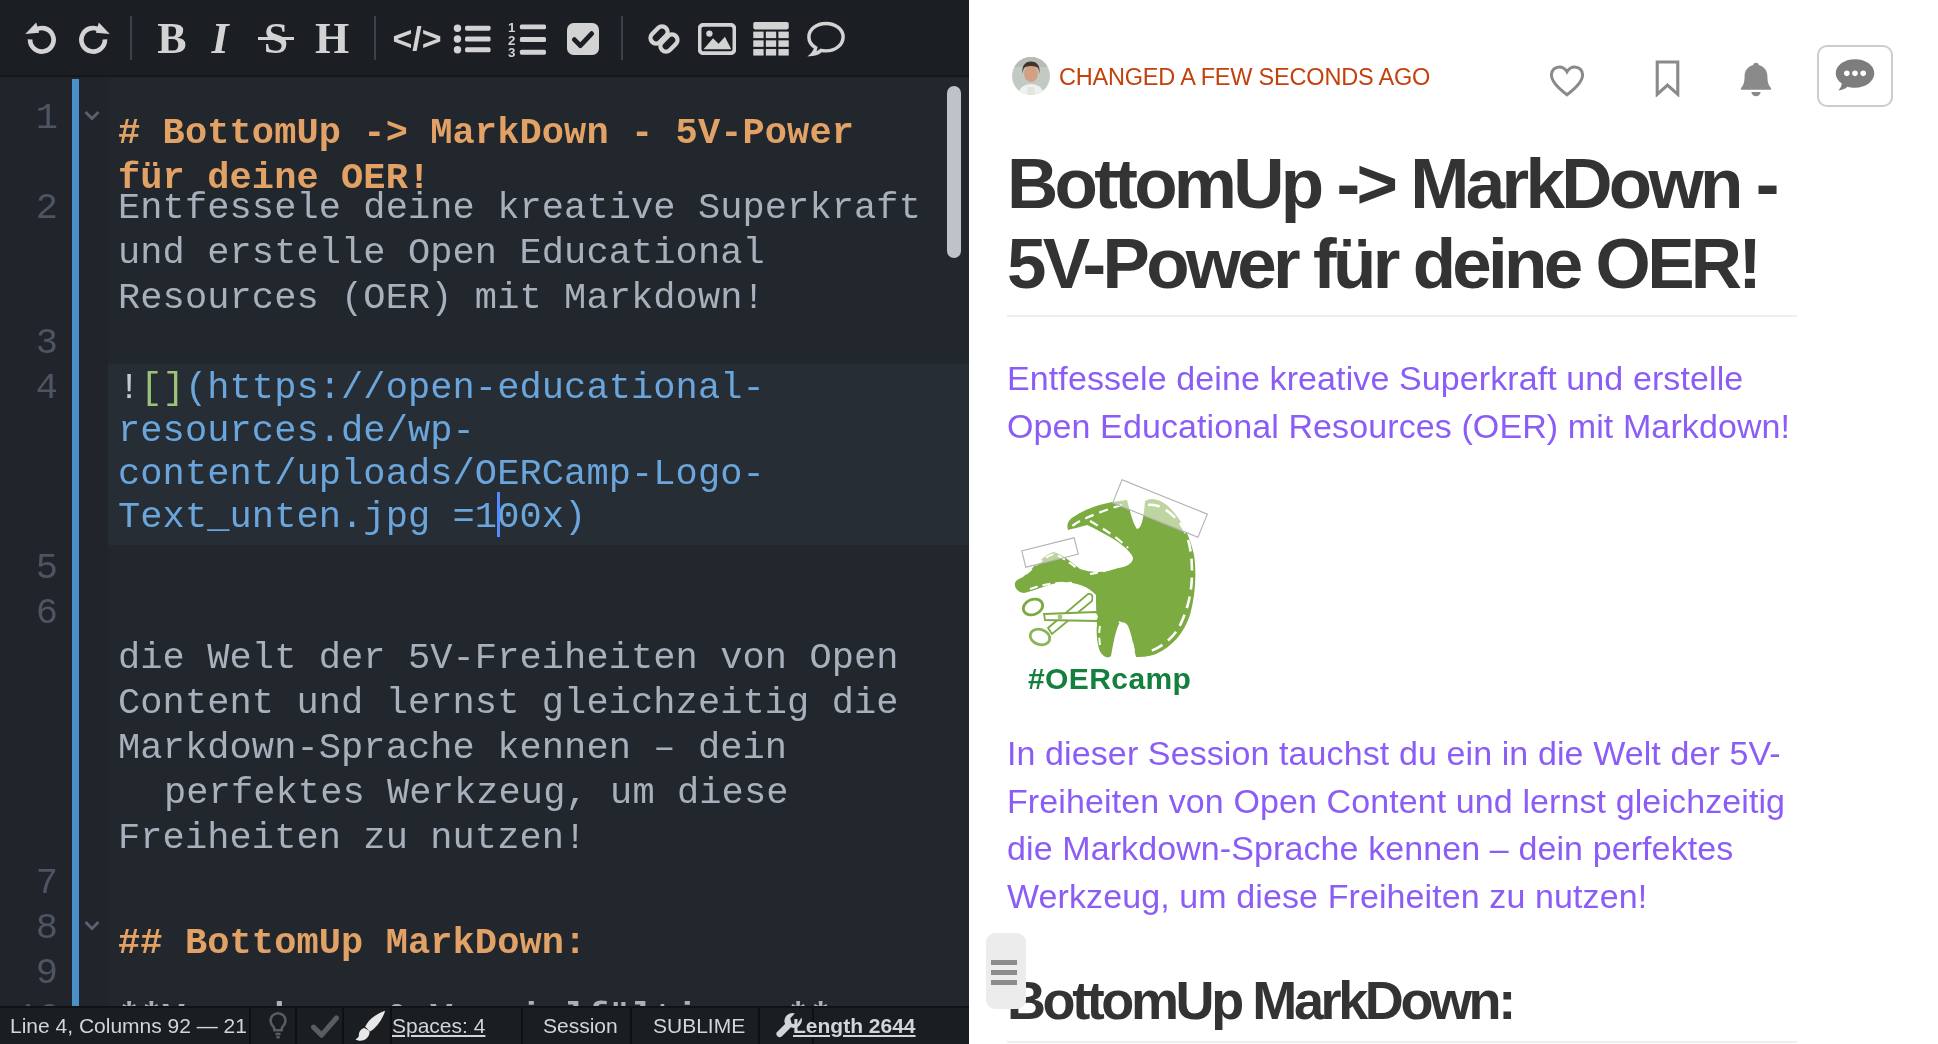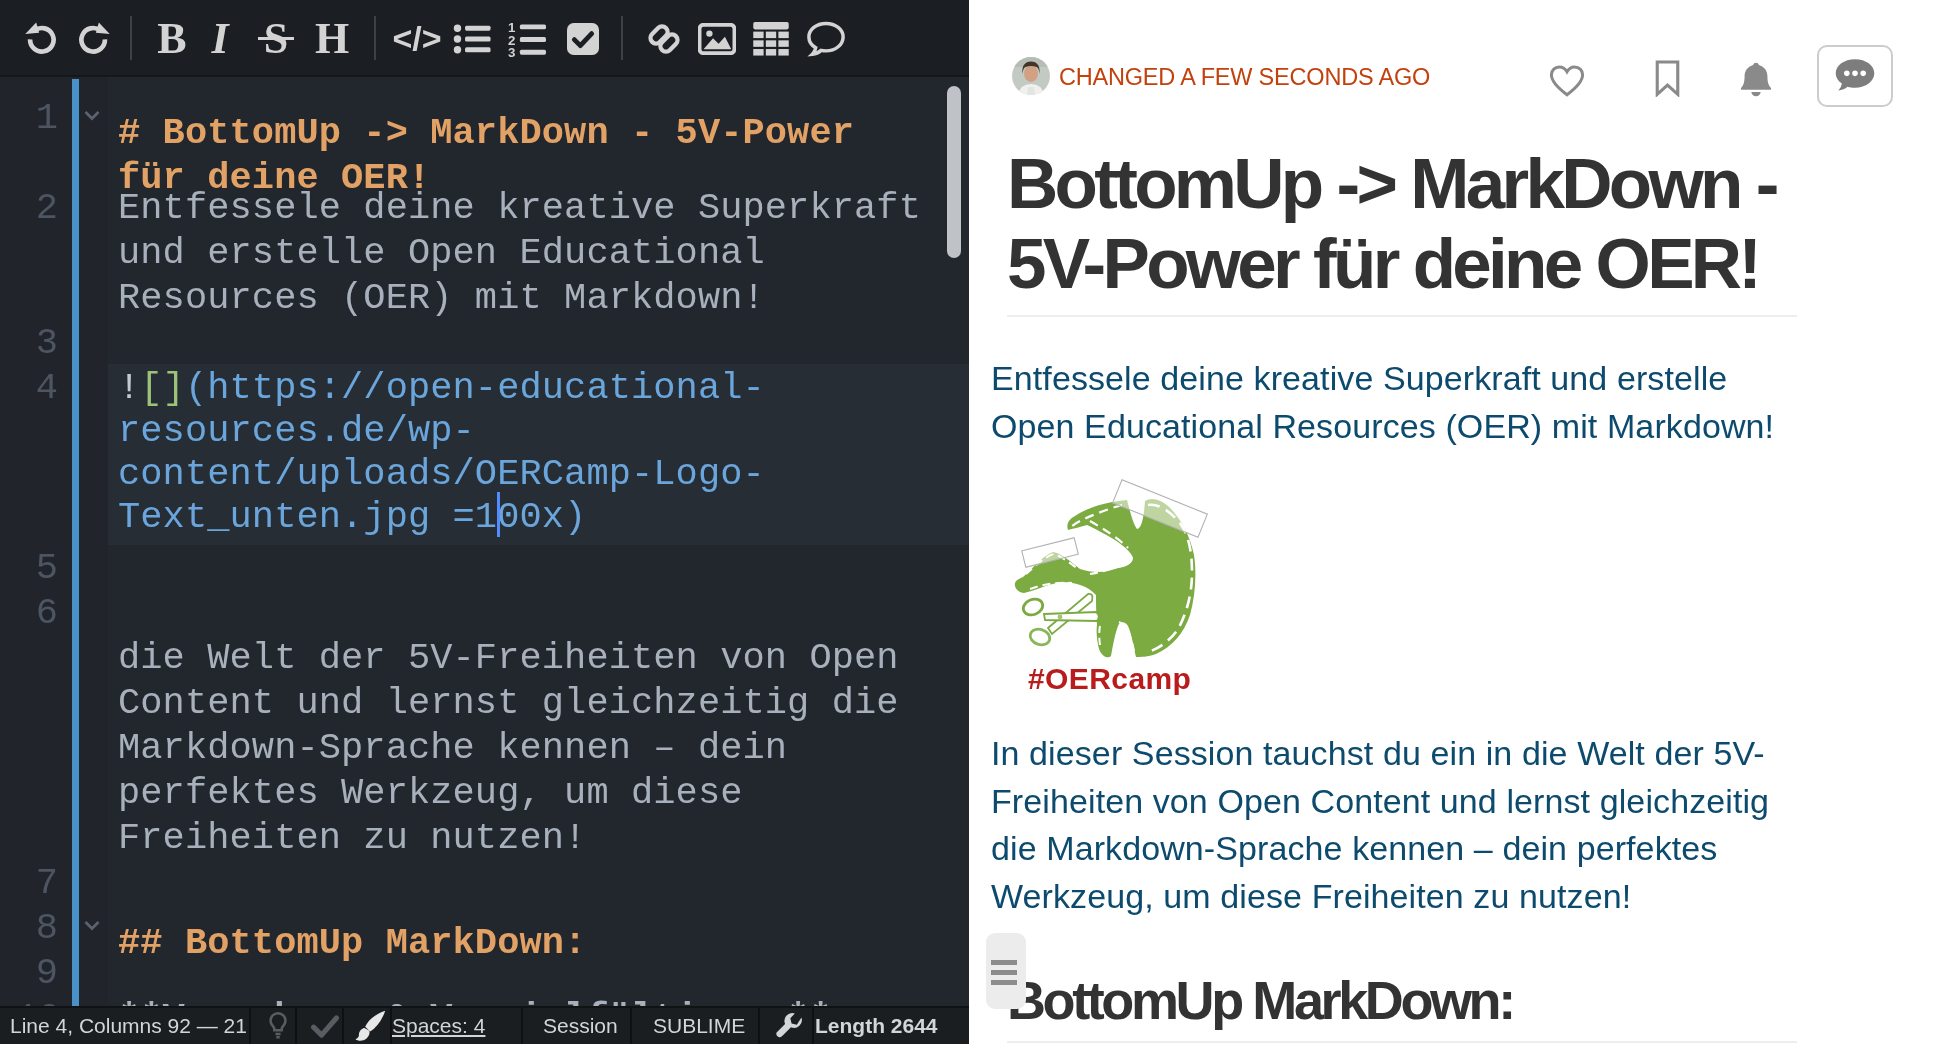--- a/index.html
+++ b/index.html
@@ -25,21 +25,21 @@
   .sbitem { position:absolute; top:0; height:36px; line-height:36px; }
   .ssep { position:absolute; top:0; width:2px; height:36px; background:#0e1012; }
   
   #preview { position:absolute; left:969px; top:0; width:969px; height:1044px; background:#fff; }
   #avatar { position:absolute; left:43px; top:57px; width:38px; height:38px; border-radius:50%; overflow:hidden; }
   #changed { position:absolute; left:90px; top:64px; white-space:nowrap; font-size:23.5px; color:#c2410c; letter-spacing:-0.2px; }
   .hicon { position:absolute; color:#898989; }
   #cmtbtn { position:absolute; left:848px; top:45px; width:76px; height:62px; border:2px solid #cccccc; border-radius:10px; background:#fff; display:flex; align-items:center; justify-content:center; }
   #h1t { position:absolute; left:38px; top:144px; width:880px; font-size:71px; line-height:80px; font-weight:bold; color:#333; letter-spacing:-3.7px; }
   #hr1 { position:absolute; left:38px; top:315px; width:790px; height:2px; background:#eeeeee; }
-  .para { position:absolute; left:22px; font-size:34px; line-height:47.7px; color:#0c4a6e; letter-spacing:0.1px; }
+  .para { position:absolute; left:38px; font-size:34px; line-height:47.7px; color:#8b5cf6; letter-spacing:0.1px; }
   #logo { position:absolute; left:31px; top:475px; }
   #h2t { position:absolute; left:38px; top:969px; font-size:54px; font-weight:bold; color:#333; letter-spacing:-3.4px; }
   #h2line { position:absolute; left:38px; top:1041px; width:790px; height:2px; background:#eee; }
   #tocbtn { position:absolute; left:17px; top:933px; width:40px; height:76px; background:#ececec; border-radius:9px; }
   .tbar { position:absolute; left:5px; width:26px; height:5px; background:#8c8c8c; }
 </style>
 </head>
 <body>
 <div id="page">
 
@@ -156,21 +156,21 @@
     <div class="crow" style="top:186px;">Entfessele deine kreative Superkraft</div>
     <div class="crow" style="top:231px;">und erstelle Open Educational</div>
     <div class="crow" style="top:276px;">Resources (OER) mit Markdown!</div>
     <div class="crow" style="top:366px;"><span class="white">!</span><span class="green">[]</span><span class="blue">(https://open-educational-</span></div>
     <div class="crow blue" style="top:409px;">resources.de/wp-</div>
     <div class="crow blue" style="top:452px;">content/uploads/OERCamp-Logo-</div>
     <div class="crow blue" style="top:495px;">Text_unten.jpg =100x)</div>
     <div class="crow" style="top:636px;">die Welt der 5V-Freiheiten von Open</div>
     <div class="crow" style="top:681px;">Content und lernst gleichzeitig die</div>
     <div class="crow" style="top:726px;">Markdown-Sprache kennen – dein</div>
-    <div class="crow" style="top:771px;">perfektes Werkzeug, um diese</div>
+    <div class="crow" style="top:771px;margin-left:46px;">perfektes Werkzeug, um diese</div>
     <div class="crow" style="top:816px;">Freiheiten zu nutzen!</div>
     <div class="crow orange" style="top:906px;">## BottomUp MarkDown:</div>
     <div class="crow" style="top:996px;font-weight:bold;">**Verwahren &amp; Vervielfältigen:**</div>
     <div id="cursor"></div>
     <div id="scrollthumb"></div>
     <div id="statusbar">
       <div class="sbitem" style="left:10px;width:239px;overflow:hidden;white-space:nowrap;">Line 4, Columns 92 — 21&nbsp;26</div>
       <div class="ssep" style="left:249px;"></div>
       <div class="sbitem" style="left:265px;top:2px;"><svg width="26" height="32" viewBox="0 0 24 30">
             <g fill="none" stroke="#585d63" stroke-width="2.4">
@@ -191,21 +191,21 @@
       <div class="sbitem" style="left:392px;text-decoration:underline;">Spaces: 4</div>
       <div class="ssep" style="left:521px;"></div>
       <div class="sbitem" style="left:543px;">Session</div>
       <div class="ssep" style="left:630px;"></div>
       <div class="sbitem" style="left:653px;">SUBLIME</div>
       <div class="ssep" style="left:758px;"></div>
       <div class="sbitem" style="left:772px;"><svg width="34" height="36" viewBox="0 0 26 26">
             <path d="M22.5 6.5 a6 6 0 0 1-8 7.5 L8 20.5 a2.6 2.6 0 0 1-4.5-2.5 L10 11.5 a6 6 0 0 1 7.5-8 L14 7 L15 11 L19 12 Z" fill="#d2d5d9"></path>
           </svg></div>
       <div class="ssep" style="left:812px;"></div>
-      <div class="sbitem" style="left:815px;font-weight:bold;">Length 2644</div>
+      <div class="sbitem" style="left:793px;font-weight:bold;text-decoration:underline;">Length 2644</div>
     </div>
   </div>
 
   <div id="preview">
     <div id="avatar">
       <svg width="38" height="38" viewBox="0 0 38 38">
         <rect width="38" height="38" fill="#c3cac3"></rect>
         <rect x="0" y="0" width="38" height="10" fill="#b5bdb5"></rect>
         <path d="M6 38 Q8 27 19 27 Q30 27 32 38 Z" fill="#f0f1ee"></path>
         <path d="M15 38 L16 30 L22 30 L23 38 Z" fill="#e3e6e0"></path>
@@ -286,21 +286,21 @@
           <path d="M44,139 L96,137 Q101,141 97,146 L45,145 Z" fill="#fff" stroke="#7baa43" stroke-width="1.8"></path>
           <ellipse cx="33" cy="132" rx="10" ry="7.5" fill="#fff" stroke="#7baa43" stroke-width="2.8" transform="rotate(-22 33 132)"></ellipse>
           <ellipse cx="40" cy="162" rx="10" ry="7.5" fill="#fff" stroke="#8ab65a" stroke-width="2.8" transform="rotate(18 40 162)"></ellipse>
           <circle cx="60" cy="142" r="2.4" fill="#a5c477"></circle>
         </g>
         <g fill="rgba(255,255,255,0.5)" stroke="#b2b2b2" stroke-width="1.1">
           <rect x="114" y="21" width="92" height="25" transform="rotate(22 160 33.5)"></rect>
           <rect x="23" y="69" width="54" height="17" transform="rotate(-14 50 77.5)"></rect>
         </g>
       </svg>
-      <div style="position:absolute;left:28px;top:187px;font-size:30px;font-weight:bold;color:#b91c1c;letter-spacing:0.4px;">#OERcamp</div>
+      <div style="position:absolute;left:28px;top:187px;font-size:30px;font-weight:bold;color:#15803d;letter-spacing:0.4px;">#OERcamp</div>
     </div>
     <div class="para" style="top:730px;">In dieser Session tauchst du ein in die Welt der 5V-<br>Freiheiten von Open Content und lernst gleichzeitig<br>die Markdown-Sprache kennen – dein perfektes<br>Werkzeug, um diese Freiheiten zu nutzen!</div>
     <div id="h2t">BottomUp MarkDown:</div>
     <div id="h2line"></div>
     <div id="tocbtn">
       <div class="tbar" style="top:27px;"></div>
       <div class="tbar" style="top:37px;"></div>
       <div class="tbar" style="top:47px;"></div>
     </div>
   </div>

